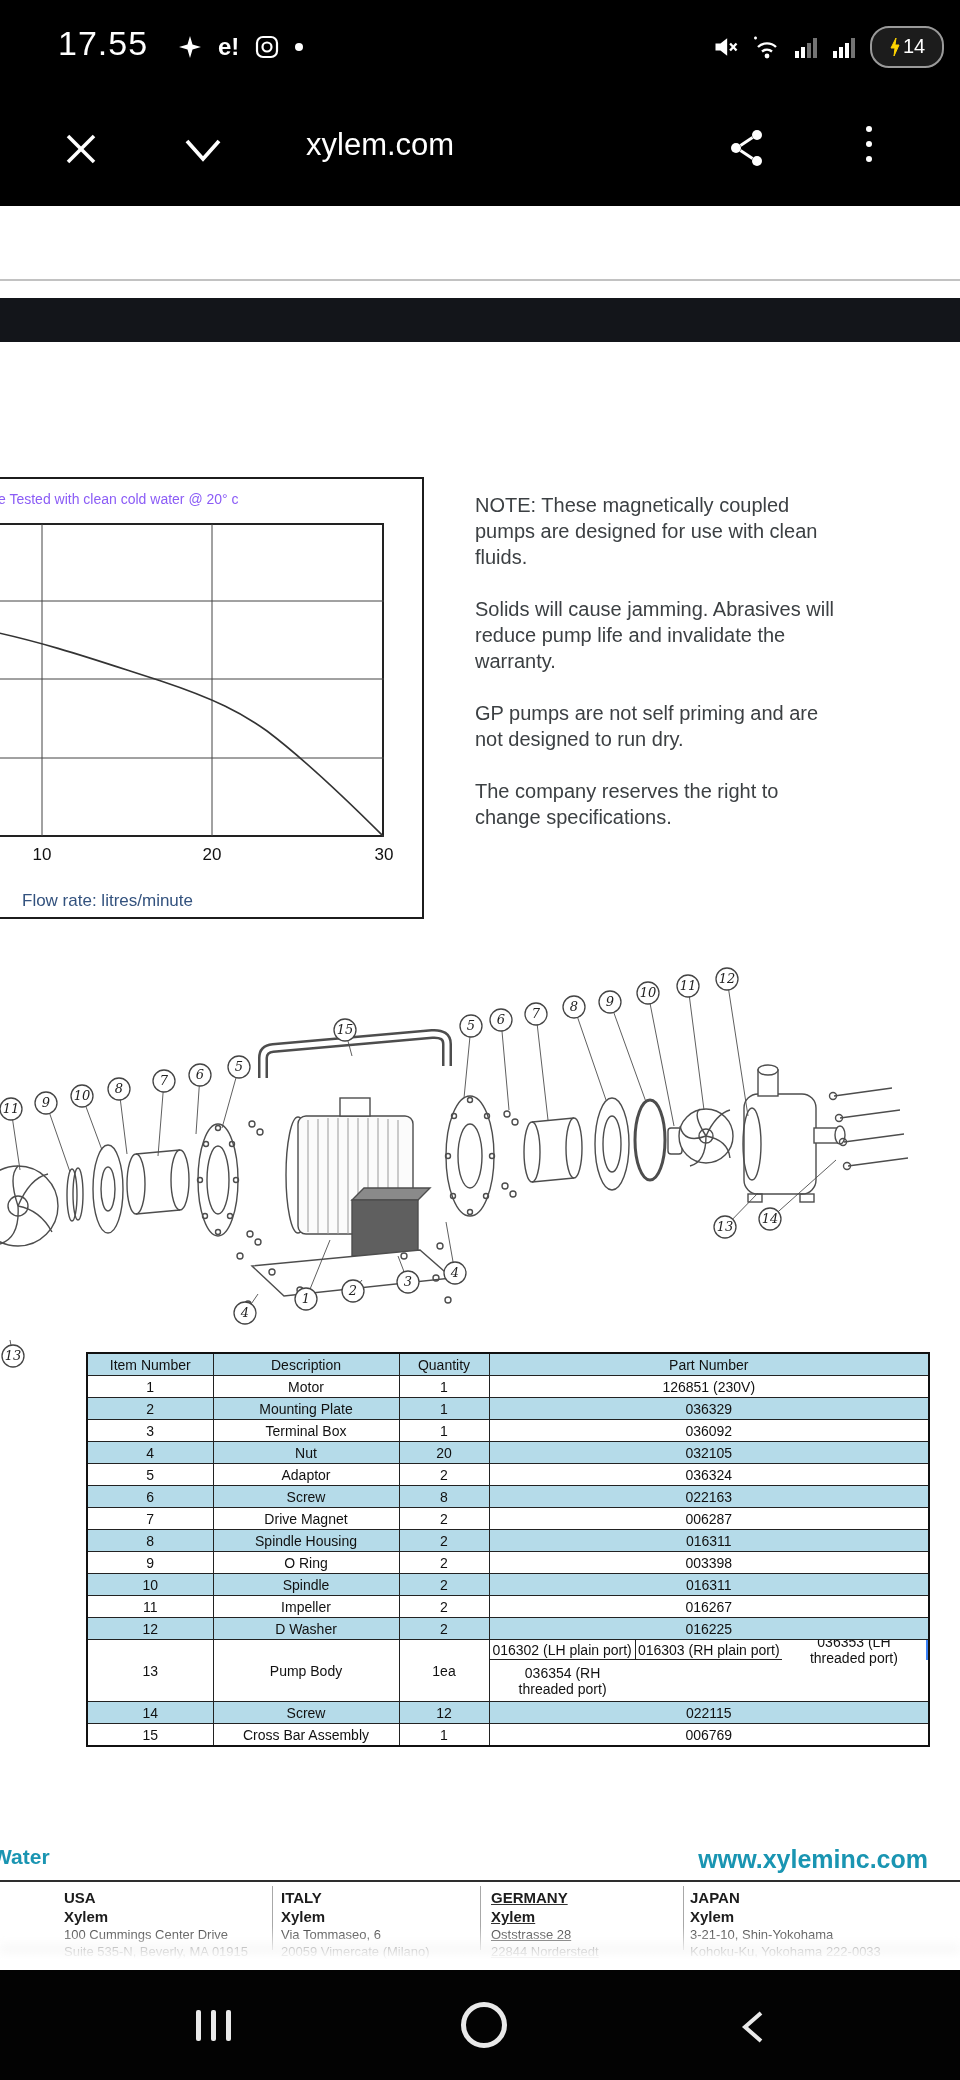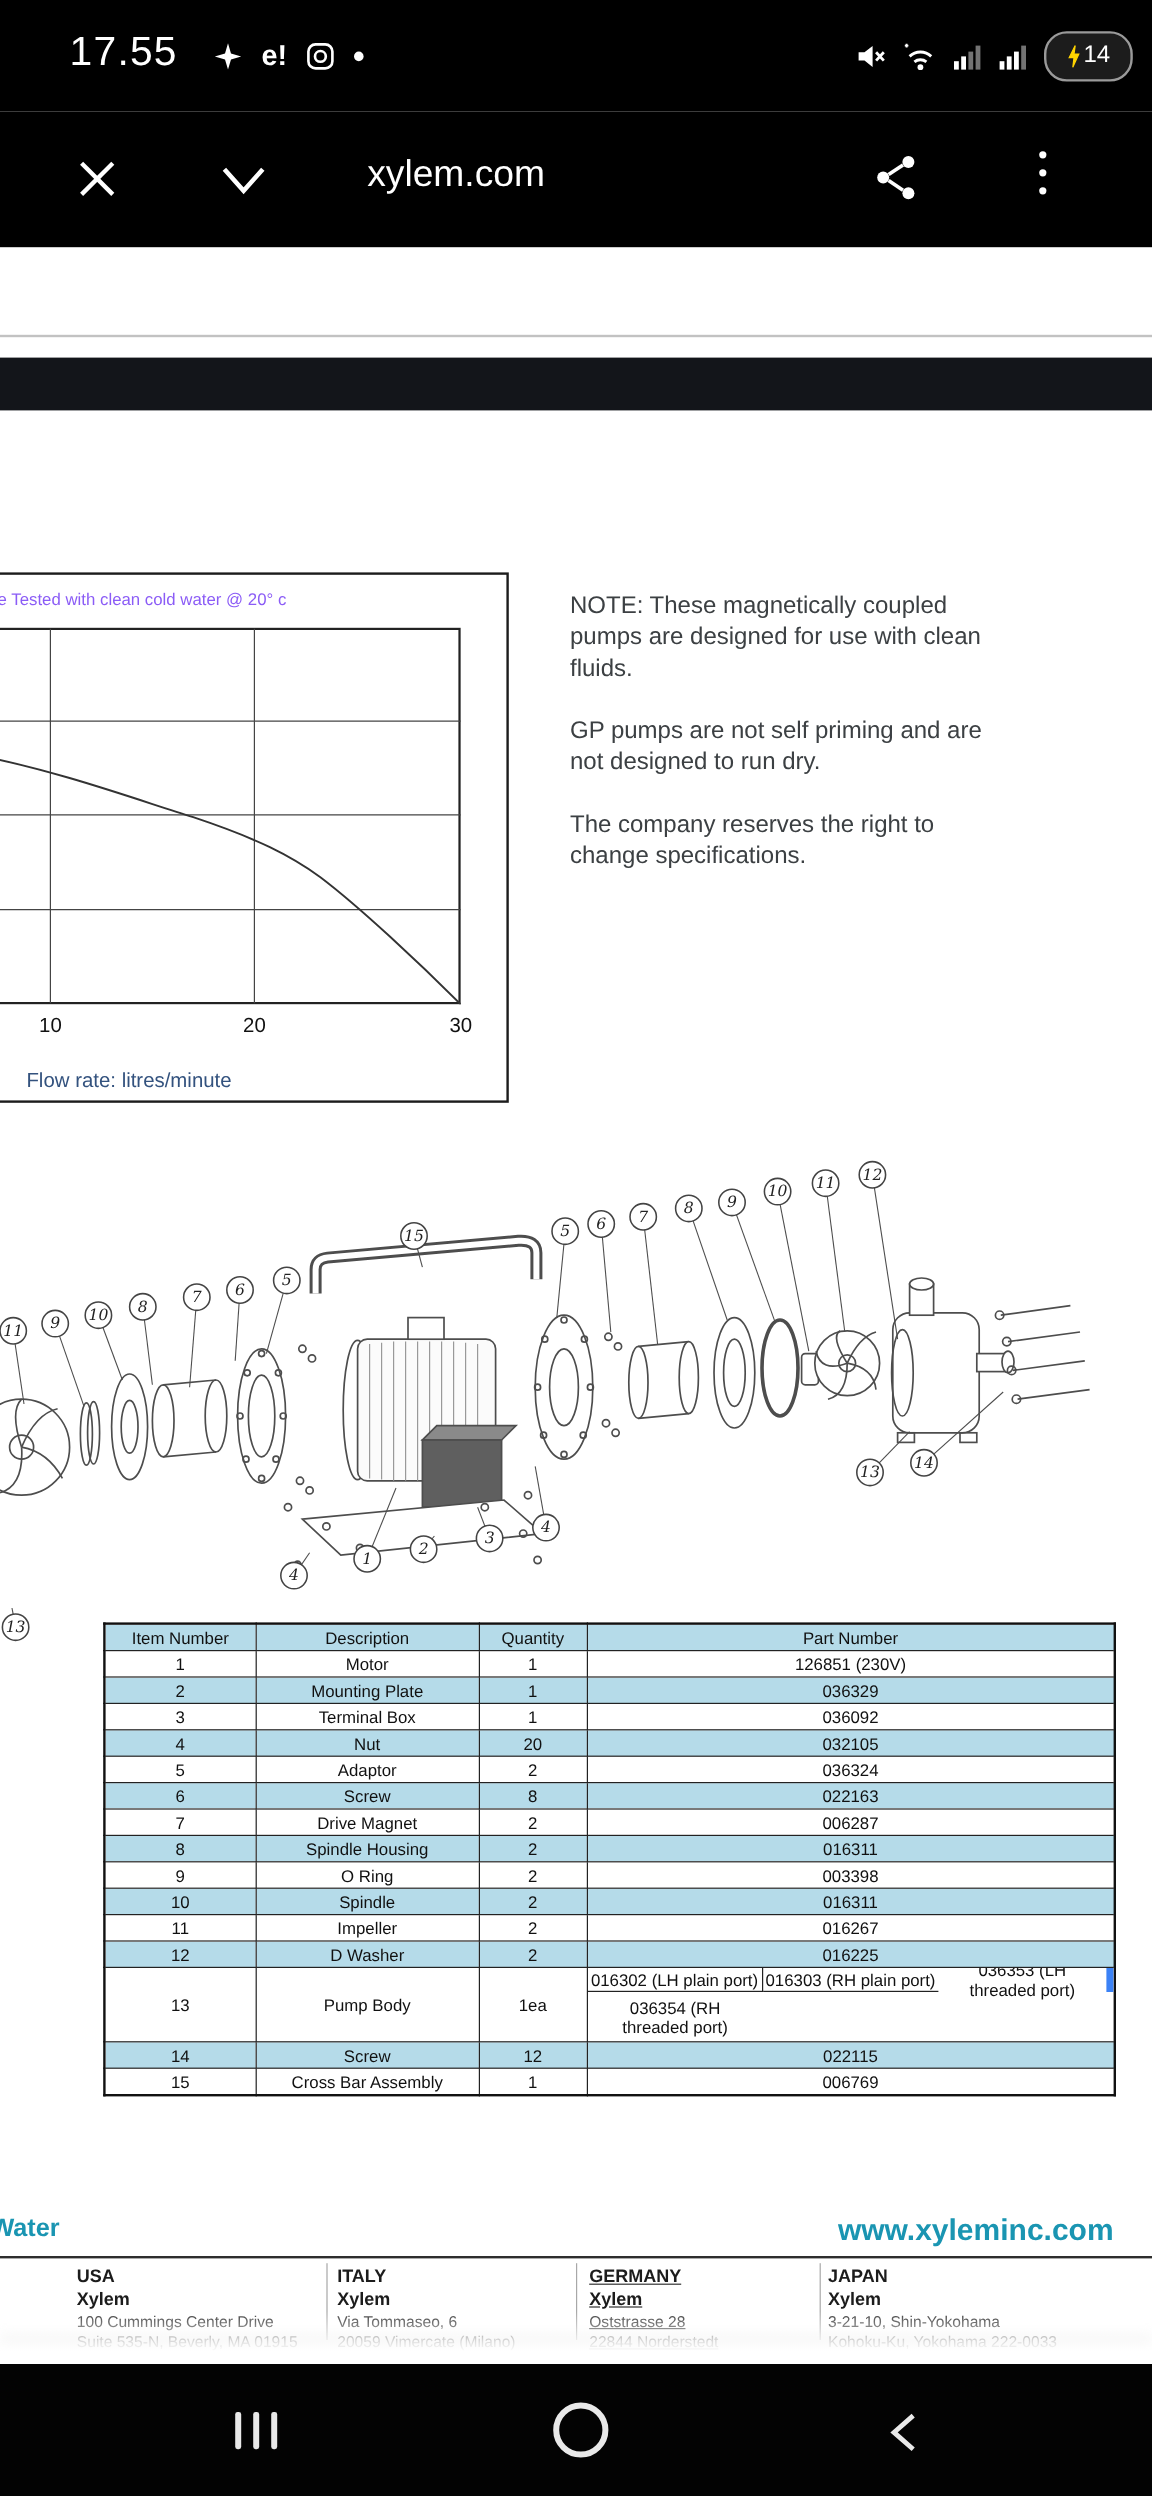--- a/index.html
+++ b/index.html
@@ -42,21 +42,21 @@
   table{border-collapse:collapse;table-layout:fixed;width:842px;font-size:14px;color:#111;
         border:2px solid #111;}
   th,td{border:1px solid #222;text-align:center;padding:0;height:21px;line-height:20px;
         font-weight:normal;overflow:hidden;white-space:nowrap;}
   tr.blue td, thead th{background:#b5dbe9;}
   td.part13{height:61px;padding:0;}
   .pgrid{display:grid;grid-template-columns:1fr 1fr 1fr;grid-template-rows:20px auto;height:61px;}
   .pgrid div{display:flex;align-items:center;justify-content:center;}
   .pg-tl{border-right:1px solid #222;border-bottom:1px solid #222;}
   .pg-tr{border-bottom:1px solid #222;text-align:right;}
-  .pg-bl{border-right:6px solid #3b82f6;}
+  .pg-bl{border-right:2px solid #3b82f6;}
   .pg-bl,.pg-br{white-space:normal;line-height:16px;padding:2px 14px;text-align:center;}
   tr.row13 td{height:61px;}
   
   .footer-brand{position:absolute;left:-8px;top:1845px;font-size:21px;font-weight:bold;color:#1a95b2;}
   .footer-site{position:absolute;right:32px;top:1845px;font-size:25px;font-weight:bold;color:#1a95b2;}
   .footer-line{position:absolute;top:1880px;left:0;width:960px;height:2px;background:#2e2e2e;}
   .addr-col{position:absolute;top:1888px;width:196px;color:#333;}
   .addr-country{font-size:15px;font-weight:bold;color:#1c1c1c;line-height:19px;}
   .addr-company{font-size:15px;font-weight:bold;color:#1c1c1c;line-height:19px;}
   .addr-line{font-size:13px;line-height:17px;color:#3a3a3a;}
@@ -185,20 +185,21 @@
     <div id="chart-ticks">
         <div class="chart-tick" style="left: 42px;">10</div>
         <div class="chart-tick" style="left: 212px;">20</div>
         <div class="chart-tick" style="left: 384px;">30</div>
       </div>
     <div class="chart-xlabel">Flow rate: litres/minute</div>
   </div>
 
   <div class="notes" id="notes">
       <p>NOTE: These magnetically coupled pumps are designed for use with clean fluids.</p>
+      <p>Solids will cause jamming. Abrasives will reduce pump life and invalidate the warranty.</p>
       <p>GP pumps are not self priming and are not designed to run dry.</p>
       <p>The company reserves the right to change specifications.</p>
     </div>
 
   <div class="diagram">
     <svg width="960" height="424" viewBox="0 0 960 424" id="diagram-svg">
       <g stroke="#4d4d4d" stroke-width="1.4" fill="none">
 
         <circle cx="18" cy="258" r="40"></circle>
           <circle cx="18" cy="258" r="10"></circle>

